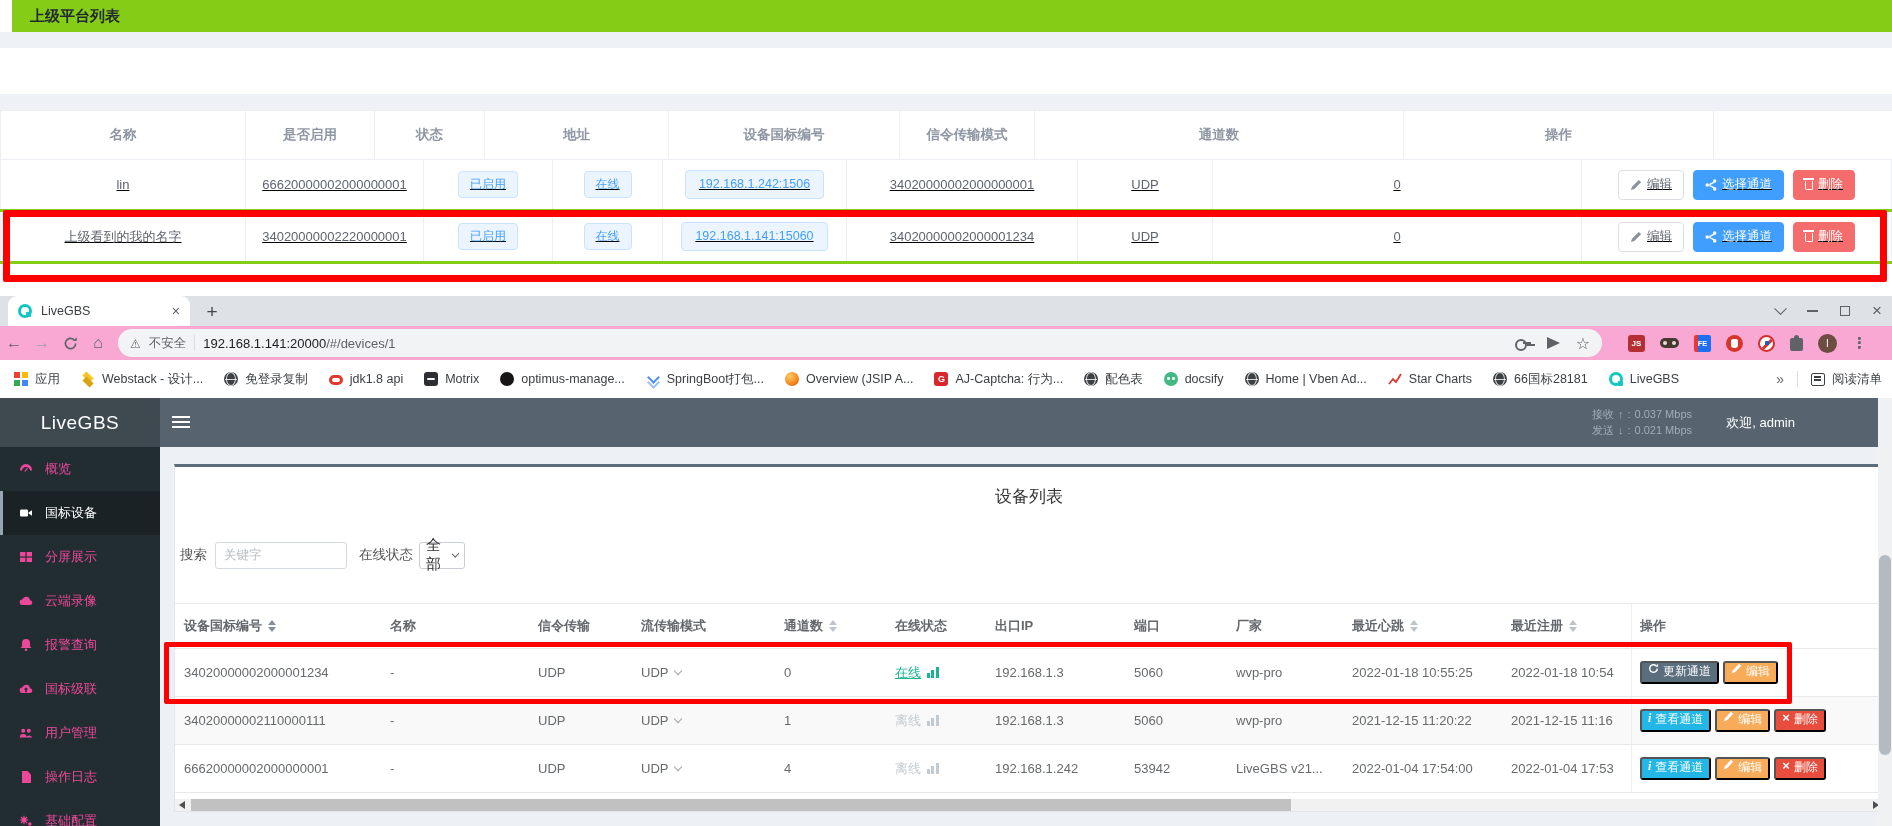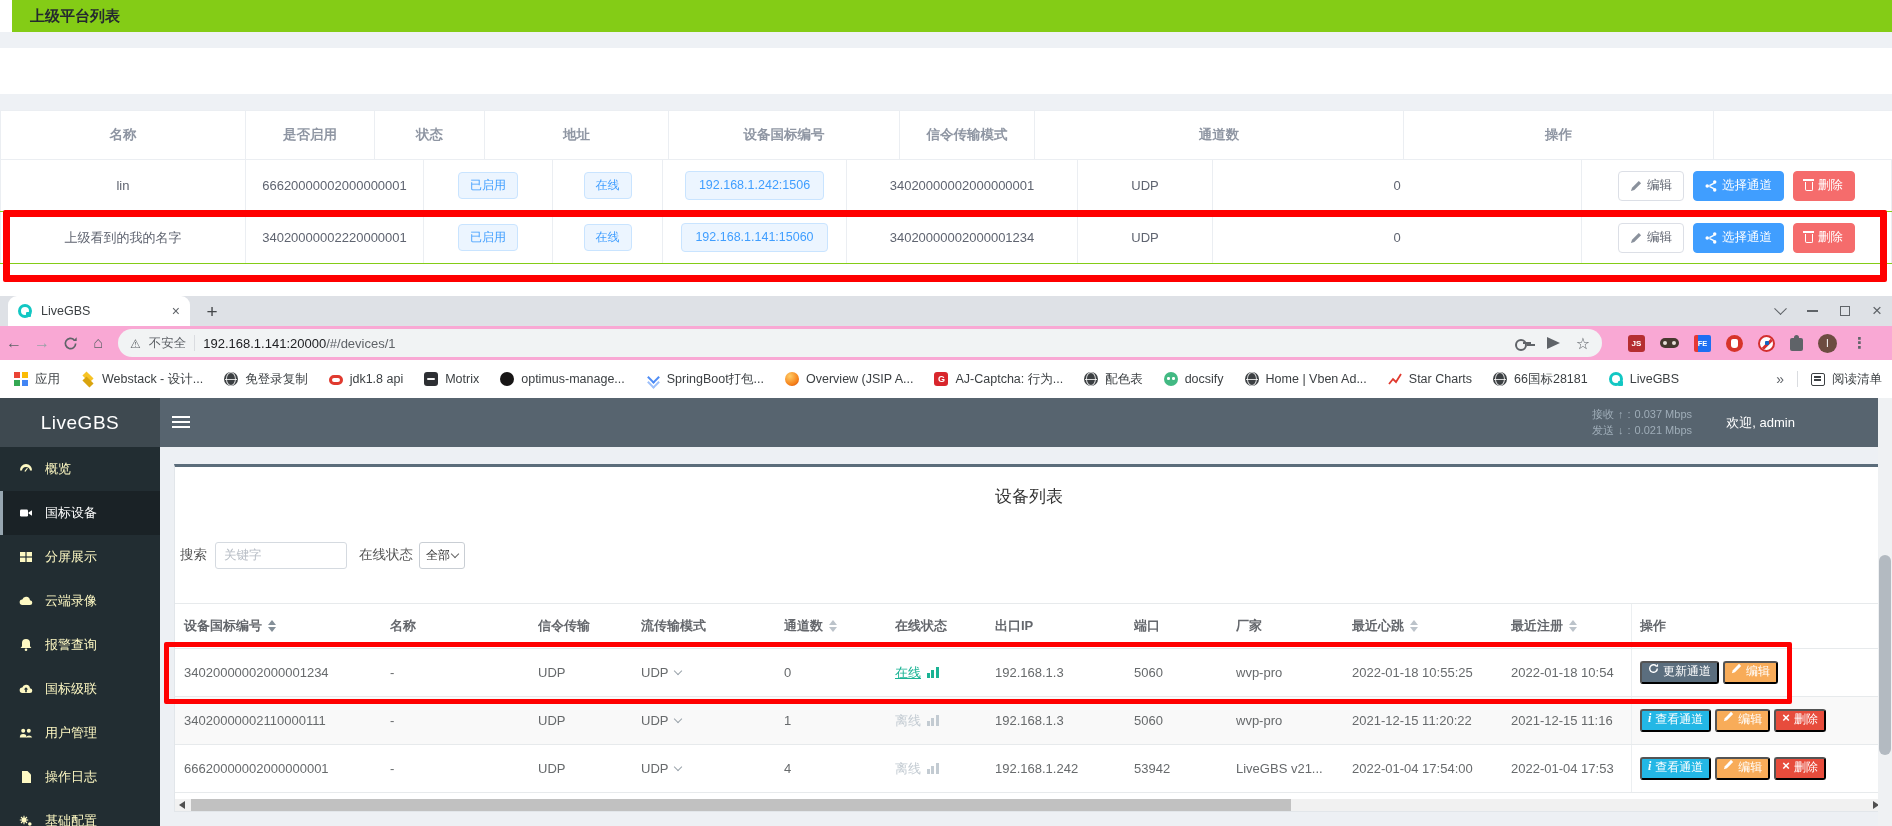--- a/index.html
+++ b/index.html
@@ -14,21 +14,21 @@
   .t-band.b1 { top:32px; } .t-band.b2 { top:94px; }
   .t-toolbar { position:absolute; left:0; top:48px; width:1892px; height:46px; background:#fff; display:flex; align-items:center; padding-left:12px; }
   .btn-add { height:28px; padding:0 12px; background:#409eff; border:1px solid #409eff; border-radius:4px; color:#fff; font-size:12.5px; display:inline-flex; align-items:center; gap:5px; cursor:pointer; }
   .i-plus { position:relative; width:9px; height:9px; display:inline-block; }
   .i-plus::before { content:""; position:absolute; left:0; top:4px; width:9px; height:1.6px; background:#fff; }
   .i-plus::after { content:""; position:absolute; left:4px; top:0; width:1.6px; height:9px; background:#fff; }
 
   .ptable { position:absolute; left:0; top:110px; width:1892px; background:#fff; }
   .pt-head, .pt-row { display:flex; width:1892px; }
   .pt-head { height:50px; border-top:1px solid #ebeef2; border-bottom:1px solid #ebeef2; }
-  .pt-row { height:52px; border-bottom:1px solid #84cc16; }
+  .pt-row { height:52px; border-bottom:3px solid #84cc16;text-decoration:underline; }
   .pc { flex:0 0 auto; display:flex; align-items:center; justify-content:center; border-right:1px solid #ebeef2; font-size:13px; color:#5f6470; overflow:hidden; }
   .pc:first-child { border-left:1px solid #ebeef2; }
   .pt-head .pc { font-size:13.5px; color:#8f96a3; font-weight:bold; }
   .w1{width:246px}.w2{width:178px}.w3{width:129px}.w4{width:110px}.w5{width:184px}.w6{width:231px}.w7{width:135px}.w8{width:369px}.w9{width:310px}
   .pill { display:inline-block; padding:5px 11px; background:#ecf5ff; border:1px solid #c9e4ff; border-radius:4px; color:#409eff; font-size:12px; line-height:1.2; }
   .pill.addr { padding:6px 13px; font-size:12.5px; }
   .p-ops { display:flex; gap:9px; align-items:center; }
   .btn-sm { height:30px; padding:0 11px; border-radius:4px; font-size:12.5px; display:inline-flex; align-items:center; gap:5px; cursor:pointer; }
   .btn-edit-w { background:#fff; border:1px solid #dcdfe6; color:#5f6470; }
   .btn-select { background:#409eff; border:1px solid #409eff; color:#fff; }
@@ -127,34 +127,34 @@
   .gbs-header { position:absolute; left:0; top:398px; width:1892px; height:49px; background:#57646f; }
   .gbs-logo { position:absolute; left:0; top:0; width:160px; height:49px; background:#3e4950; color:#fff; font-size:19px; display:flex; align-items:center; justify-content:center; letter-spacing:.5px; }
   .hamburger { position:absolute; left:172px; top:18px; width:18px; height:13px; cursor:pointer; }
   .hamburger::before { content:""; position:absolute; left:0; top:0; width:18px; height:2.4px; background:#fff; box-shadow:0 5px 0 #fff, 0 10px 0 #fff; }
   .stats { position:absolute; right:200px; top:8px; text-align:right; font-size:11px; color:#9fadb8; line-height:16px; }
   .s-line { display:flex; justify-content:flex-end; gap:4px; }
   .ico-up::before { content:"↑"; } .ico-dn::before { content:"↓"; }
   .welcome { position:absolute; right:97px; top:16px; color:#fff; font-size:13px; }
 
   .gbs-sidebar { position:absolute; left:0; top:447px; width:160px; height:379px; background:#222d32; }
-  .side-item { height:44px; display:flex; align-items:center; gap:12px; padding-left:16px; color:#fef9c3; font-size:13px; cursor:pointer; border-left:3px solid transparent; }
+  .side-item { height:44px; display:flex; align-items:center; gap:12px; padding-left:16px; color:#ec4899; font-size:13px; cursor:pointer; border-left:3px solid transparent; }
   .side-item svg { flex:0 0 auto; }
   .side-item.active { background:#1a2226; color:#fff; border-left-color:#97a6b0; }
 
   .gbs-content { position:absolute; left:160px; top:447px; width:1732px; height:379px; background:#edf0f4; }
   .card { position:absolute; left:14px; top:17px; width:1710px; height:348px; background:#fff; border:1px solid #e2e6ea; border-top:3px solid #5b6c7a; }
   .card-title { position:absolute; left:0; top:18px; width:100%; text-align:center; font-size:17px; color:#333; }
   .filters { position:absolute; left:0; top:74px; width:100%; height:28px; display:flex; align-items:center; }
   .f-label { font-size:13.5px; color:#555; }
   .lb-search { margin-left:5px; }
   .s-input { margin-left:8px; width:132px; height:27px; border:1px solid #d5dae0; border-radius:3px; padding:0 8px; font-size:12.5px; color:#333; font-family:inherit; }
   .s-input::placeholder { color:#b6bcc4; }
   .lb-status { margin-left:12px; }
-  .f-select { margin-left:6px; width:46px; height:27px; border:1px solid #c9ced4; border-radius:3px; display:flex; align-items:center; justify-content:space-between; padding:0 6px; font-size:12px; color:#333; cursor:pointer; background:#fff; }
+  .f-select { margin-left:6px; width:46px; height:27px; border:1px solid #c9ced4; border-radius:3px; display:flex; align-items:center; justify-content:space-between; padding:0 6px; font-size:15px; color:#333; cursor:pointer; background:#fff; }
   .chev { display:inline-block; width:6px; height:6px; border-right:1.7px solid #666; border-bottom:1.7px solid #666; transform:rotate(45deg); margin-top:-3px; }
   .chev.lite { border-color:#9aa3ab; margin-left:7px; }
 
   .dtable { position:absolute; left:0; top:136px; width:1708px; }
   .d-head, .d-row { position:relative; display:flex; align-items:center; width:1708px; overflow:hidden; }
   .d-head { height:46px; border-top:1px solid #e7eaec; border-bottom:1px solid #e7eaec; font-weight:bold; color:#64676c; }
   .d-row { height:48px; border-bottom:1px solid #e7eaec; color:#676a6c; }
   .d-row.stripe { background:#f9f9f9; }
   .dc { flex:0 0 auto; font-size:13px; white-space:nowrap; overflow:hidden; display:flex; align-items:center; }
   .dw0{width:215px; padding-left:9px;}

